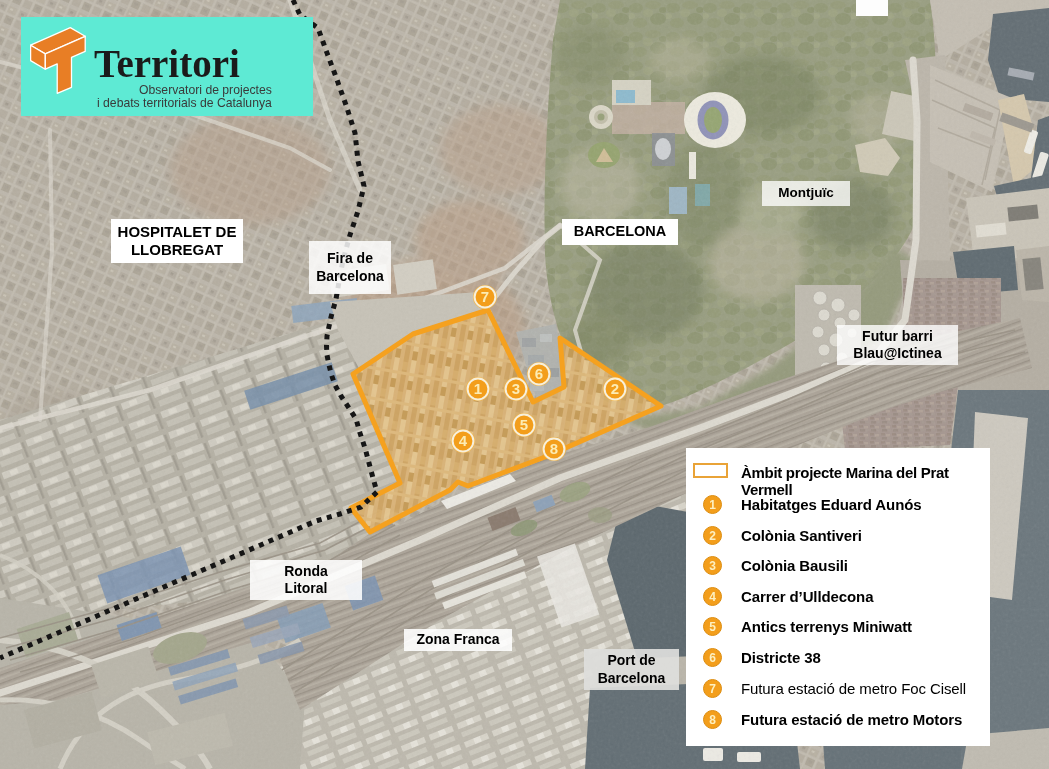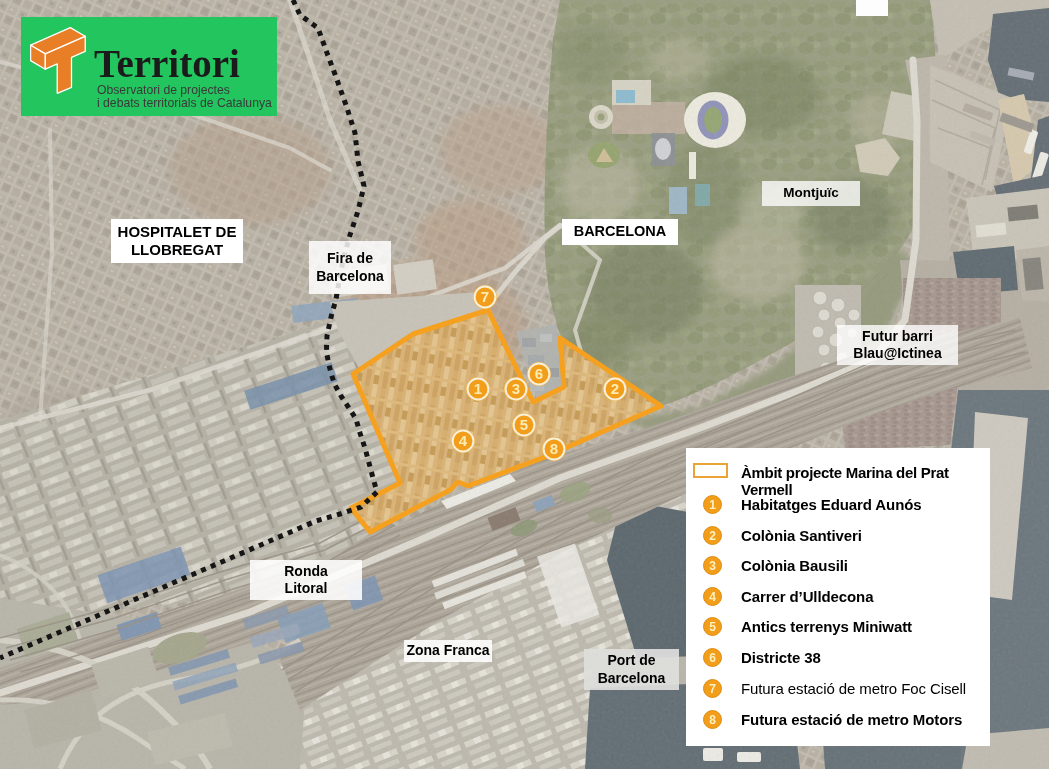--- a/index.html
+++ b/index.html
@@ -391,21 +391,21 @@
           <text x="485" y="302" fill="#fcecb4">7</text>
         </g>
   <g id="mk8">
           <circle cx="554" cy="449" r="11.4" fill="none" stroke="#f5b544" stroke-width="1.4" opacity="0.85"></circle>
           <circle cx="554" cy="449" r="10.4" fill="#f39e1b" stroke="#f7f0dc" stroke-width="2"></circle>
           <text x="554" y="454" fill="#fcecb4">8</text>
         </g>
 </g>
 </svg>
 
-<div style="position:absolute;left:21px;top:17px;width:256px;height:99px;background:#22c55e;">
+<div style="position:absolute;left:21px;top:17px;width:292px;height:99px;background:#5eead4;text-align:right;">
 
   <svg style="position:absolute;left:9px;top:10px;" width="60" height="70" viewBox="0 0 60 70">
     <g fill="#e87e25" stroke="#fff" stroke-width="1.3" stroke-linejoin="round">
 
       <polygon points="0.6,18.2 40.3,0.6 55.2,9.3 15.3,26.9"></polygon>
 
       <polygon points="0.6,18.2 15.3,26.9 15.3,42.2 0.6,33.6"></polygon>
 
       <polygon points="15.3,26.9 55.2,9.3 55.2,24.4 41.5,30.3 41.5,60.3 27.2,66.3 27.2,36.8 15.3,42.2"></polygon>
     </g>
@@ -415,27 +415,27 @@
 
   <div style="position:absolute;left:76px;top:67px;font-size:12.2px;color:#3a3a3a;line-height:1.05;">Observatori de projectes<br>i debats territorials de Catalunya</div>
 </div>
 
 <div class="lbl" style="left:111px;top:219px;width:132px;height:44px;font-size:15px;">HOSPITALET DE<br>LLOBREGAT</div>
 
 <div class="lbl" style="left:309px;top:241px;width:82px;height:53px;font-size:14px;background:rgba(255,255,255,0.84);">Fira de<br>Barcelona</div>
 
 <div class="lbl" style="left:562px;top:219px;width:116px;height:26px;font-size:14.5px;">BARCELONA</div>
 
-<div class="lbl" style="left:762px;top:181px;width:98px;height:25px;font-size:13.5px;background:rgba(255,255,255,0.78);">Montjuïc</div>
+<div class="lbl" style="left:762px;top:181px;width:88px;height:25px;font-size:13.5px;background:rgba(255,255,255,0.78);">Montjuïc</div>
 
 <div class="lbl" style="left:837px;top:325px;width:121px;height:40px;font-size:14px;background:rgba(255,255,255,0.8);">Futur barri<br>Blau@Ictinea</div>
 
 <div class="lbl" style="left:250px;top:560px;width:112px;height:40px;font-size:14px;background:rgba(255,255,255,0.88);">Ronda<br>Litoral</div>
 
-<div class="lbl" style="left:404px;top:629px;width:88px;height:22px;font-size:14px;background:rgba(255,255,255,0.88);margin-top:11px;">Zona Franca</div>
+<div class="lbl" style="left:404px;top:629px;width:108px;height:22px;font-size:14px;background:rgba(255,255,255,0.88);">Zona Franca</div>
 
 <div class="lbl" style="left:584px;top:649px;width:95px;height:41px;font-size:14px;background:rgba(222,222,220,0.92);">Port de<br>Barcelona</div>
 
 <div style="position:absolute;left:686px;top:448px;width:304px;height:298px;background:#fff;">
 
   <div style="position:absolute;left:7px;top:15px;width:31px;height:11px;border:2.8px solid #e9a337;"></div>
 
   <div style="position:absolute;left:55px;top:16px;font-weight:bold;font-size:15px;letter-spacing:-0.3px;color:#000;">Àmbit projecte Marina del Prat Vermell</div>
 
   <div style="position:absolute;left:17px;top:47px;width:17px;height:17px;border-radius:50%;background:#f39e1b;border:1px solid #dd8d10;color:#fdf0c0;font-weight:bold;font-size:12px;display:flex;align-items:center;justify-content:center;">1</div>

